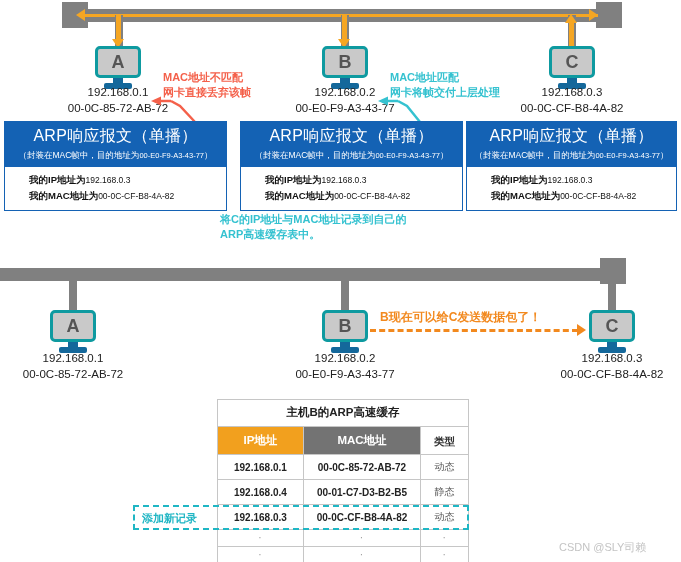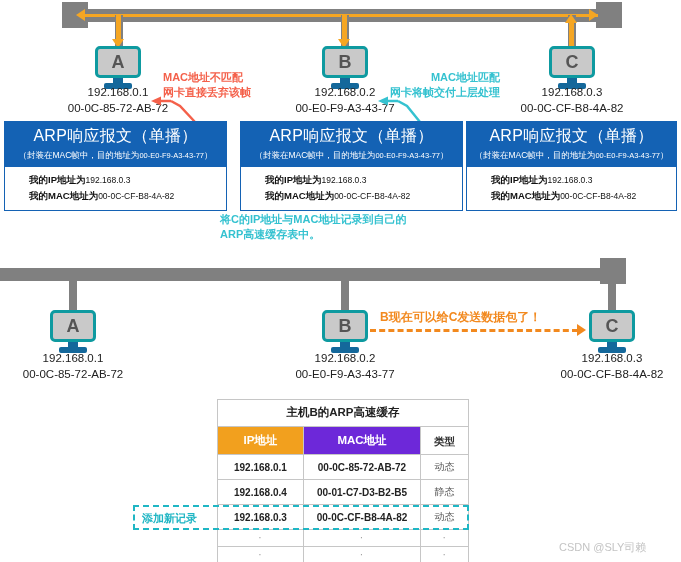--- a/index.html
+++ b/index.html
@@ -65,21 +65,21 @@
   .dashline {
     position: absolute; height: 0;
     border-top: 3px dashed #F2891E;
   }
 
   
   .arptable { position: absolute; border-collapse: collapse; background: #fff; }
   .arptable td, .arptable th { border: 1px solid #c6c6c6; text-align: center; }
   .tbl-title { font-size: 11.5px; font-weight: bold; color: #222; padding: 5px 0 6px 0; }
   .th-ip  { background: #F2A01E; color: #fff; font-size: 11.5px; font-weight: bold; padding: 4px 0 5px 0; }
-  .th-mac { background: #6d28d9; color: #fff; font-size: 11.5px; font-weight: bold; padding: 4px 0 5px 0; }
+  .th-mac { background: #737373; color: #fff; font-size: 11.5px; font-weight: bold; padding: 4px 0 5px 0; }
   .th-type{ background: #ffffff; color: #333; font-size: 10.5px; font-weight: bold; padding: 8px 0 5px 0; }
   .arptable td.cell { font-size: 10px; font-weight: bold; color: #222; padding: 5px 6px; }
   .arptable td.cell-type { font-size: 10px; color: #555; padding: 5px 6px; }
   .dots { font-size: 10px; color: #999; padding: 2px 0 3px 0; letter-spacing: 1px; }
 
   .highlight-box {
     position: absolute; border: 2px dashed #1FB6C4; background: transparent;
     pointer-events: none;
   }
   .newrec-label {
@@ -154,21 +154,21 @@
   <div class="anno anno-red" style="left:163px; top:70px;">
     <div>MAC地址不匹配</div>
     <div>网卡直接丢弃该帧</div>
   </div>
   <svg class="anno-arrow" style="left:140px; top:92px;" width="60" height="34">
     <path d="M55 30 L40 14 L31 9" stroke="#F4604A" stroke-width="2.5" fill="none"></path>
     <path d="M31 9 L20 9" stroke="#F4604A" stroke-width="2.5" fill="none"></path>
     <polygon points="11,9 21,4.5 21,13.5" fill="#F4604A"></polygon>
   </svg>
 
-  <div class="anno anno-teal" style="left:390px; top:70px;text-align:right;">
+  <div class="anno anno-teal" style="left:390px; top:70px;">
     <div>MAC地址匹配</div>
     <div>网卡将帧交付上层处理</div>
   </div>
   <svg class="anno-arrow" style="left:365px; top:92px;" width="60" height="34">
     <path d="M55 30 L42 14 L33 9" stroke="#35C2D0" stroke-width="2.5" fill="none"></path>
     <path d="M33 9 L22 9" stroke="#35C2D0" stroke-width="2.5" fill="none"></path>
     <polygon points="13,9 23,4.5 23,13.5" fill="#35C2D0"></polygon>
   </svg>
 
   <div class="arpbox" style="left:4px; top:121px; width:223px;">

